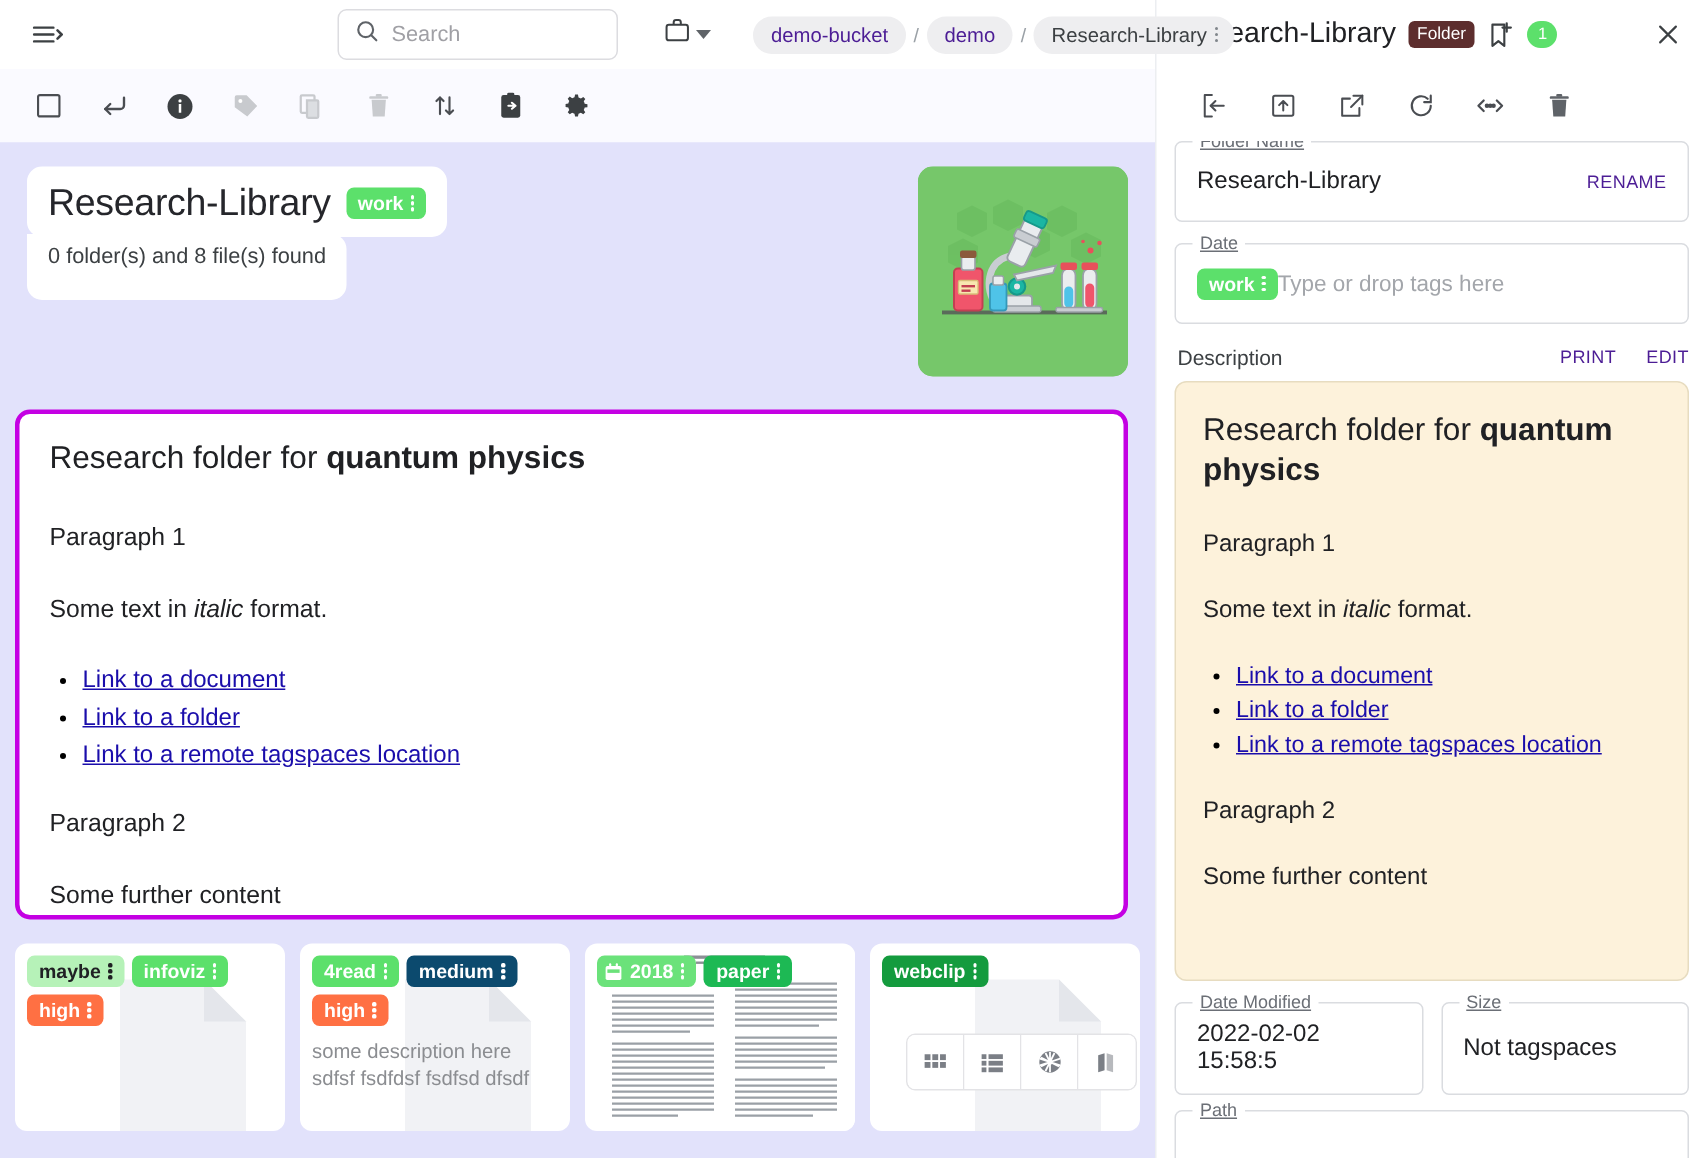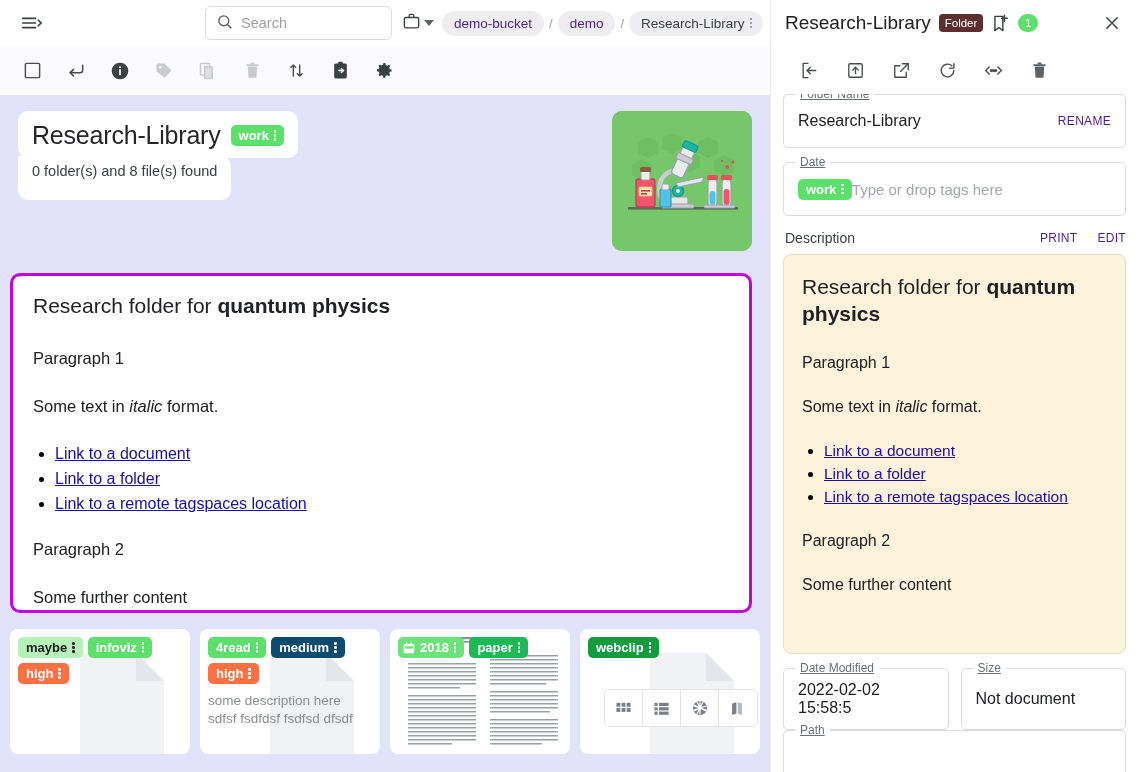--- a/index.html
+++ b/index.html
@@ -9,21 +9,21 @@
     background: #ffffff;
     overflow: hidden;
   }
   .app { display: flex; width: 1138px; height: 772px; position: relative; }
 
   
   .left-pane { width: 770px; height: 772px; position: relative; background: #E2E2FB; display: flex; flex-direction: column; }
 
   .topbar {
     height: 46px; background: #ffffff; display: flex; align-items: center;
-    padding: 0 8px; flex: 0 0 46px; gap: 0;
+    padding: 0 8px; flex: 0 0 46px; gap: 20px;
   }
   .icon-btn {
     width: 32px; height: 32px; display: flex; align-items: center; justify-content: center;
     border: none; background: transparent; cursor: pointer; border-radius: 50%;
   }
   .hamburger { margin-left: 12px; margin-right: 8px; }
 
   .search-box {
     width: 190px; height: 34px; border: 1px solid #dcdce0; border-radius: 6px;
     display: flex; align-items: center; gap: 8px; padding: 0 10px; background: #fff;
@@ -148,21 +148,21 @@
     padding: 18px 18px 10px 18px; height: 400px; overflow: hidden;
   }
   .desc-panel h3 { font-size: 21px; font-weight: 400; color: #202124; line-height: 1.3; margin-bottom: 26px;}
   .desc-panel h3 b { font-weight: bold; }
   .desc-panel p { font-size: 16px; color: #202124; margin-bottom: 26px; }
   .desc-panel ul { margin: 0 0 26px 22px; }
   .desc-panel li { font-size: 15.5px; margin-bottom: 5px; }
   .desc-panel a { color: #1a0dab; }
 
   .two-col { display: flex; gap: 12px; }
-  .two-col .field { flex: 1; margin-bottom: 0; }
+  .two-col .field { flex: 1; margin-bottom: 10px; }
 </style>
 </head>
 <body>
 
 <div class="app">
 
   <div class="left-pane">
 
     <div class="topbar">
       <div class="icon-btn hamburger">
@@ -662,21 +662,21 @@
         <p>Some further content</p>
       </div>
 
       <div class="two-col" style="margin-top:14px">
         <div class="field">
           <span class="field-legend">Date Modified</span>
           <span class="field-value">2022-02-02 15:58:5</span>
         </div>
         <div class="field">
           <span class="field-legend">Size</span>
-          <span class="field-value">Not document</span>
+          <span class="field-value">Not tagspaces</span>
         </div>
       </div>
 
       <div class="field" style="margin-bottom:0">
         <span class="field-legend">Path</span>
         <span class="field-value"></span>
       </div>
 
     </div>
   </div>

